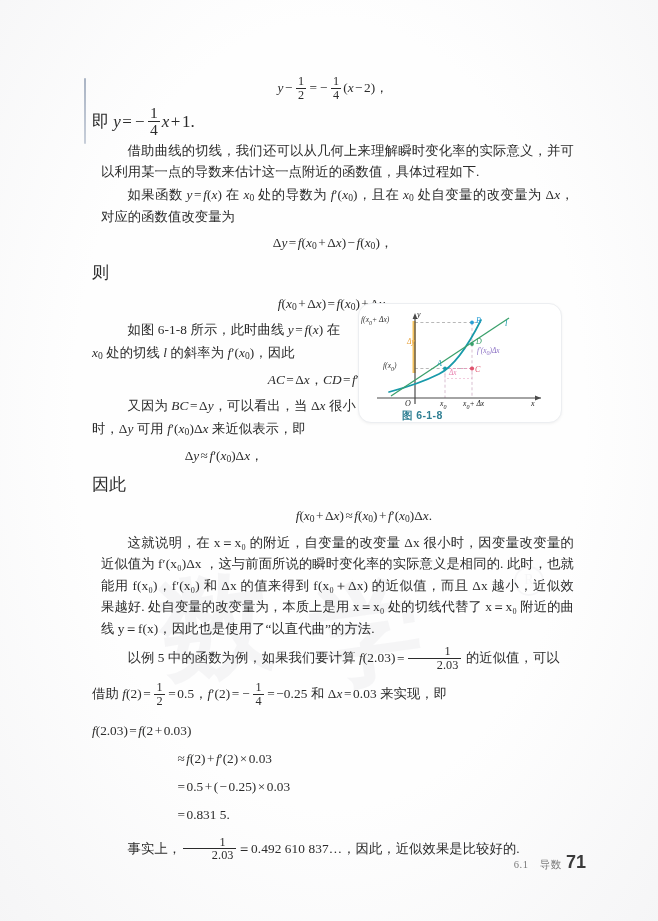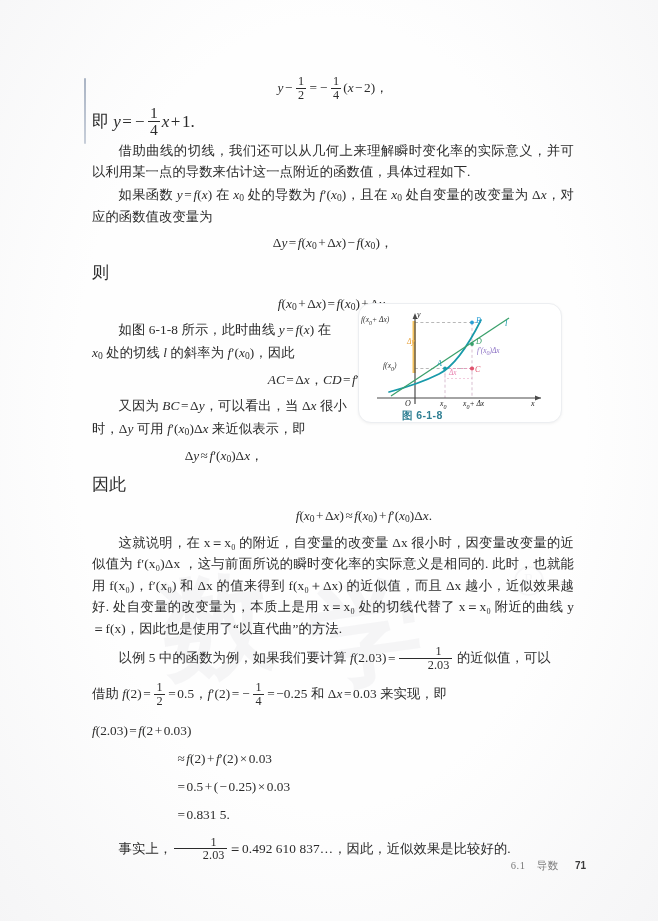--- a/index.html
+++ b/index.html
@@ -84,21 +84,21 @@
   }
 
   .para {
     font-size: 13.3px;
     line-height: 1.62;
     text-align: justify;
     text-justify: inter-ideograph;
     margin: 0 0 1px 0;
     letter-spacing: 0.1px;
   }
-  .para.indent { text-indent: 2em; }
+  .para.indent { text-indent: 2em; margin-left: 9px; }
 
   .eq {
     font-size: 13.3px;
     line-height: 1.9;
     margin: 3px 0 3px 0;
     text-align: left;
   }
   .eq.left-ind { text-align: right; padding-left: 40px; }
   .eq.block-center { text-align: center; }
 
@@ -157,24 +157,23 @@
     text-align: right;
     padding-right: 72px;
     color: #6a6a6a;
   }
   #footer .sec {
     font-size: 10.5px;
     letter-spacing: 0.6px;
     color: #7a7a7a;
   }
   #footer .pg {
-    font-size: 10px;
+    font-size: 18px;
     font-weight: 700;
     color: #3a3a3a;
-    margin-left: 12px;
     font-family: "Liberation Sans", sans-serif;
   }
 </style>
 </head>
 <body>
 
 <div id="page">
 
   <div id="paper-tint"></div>
 

